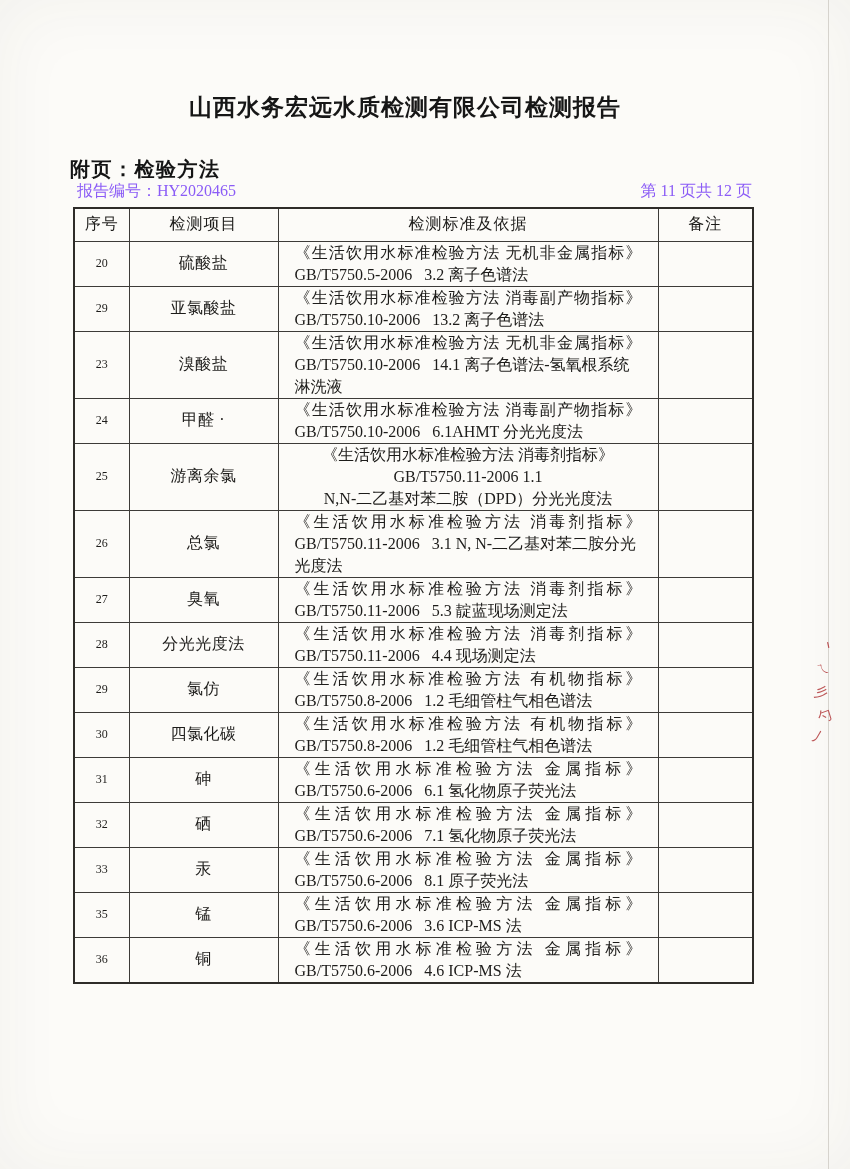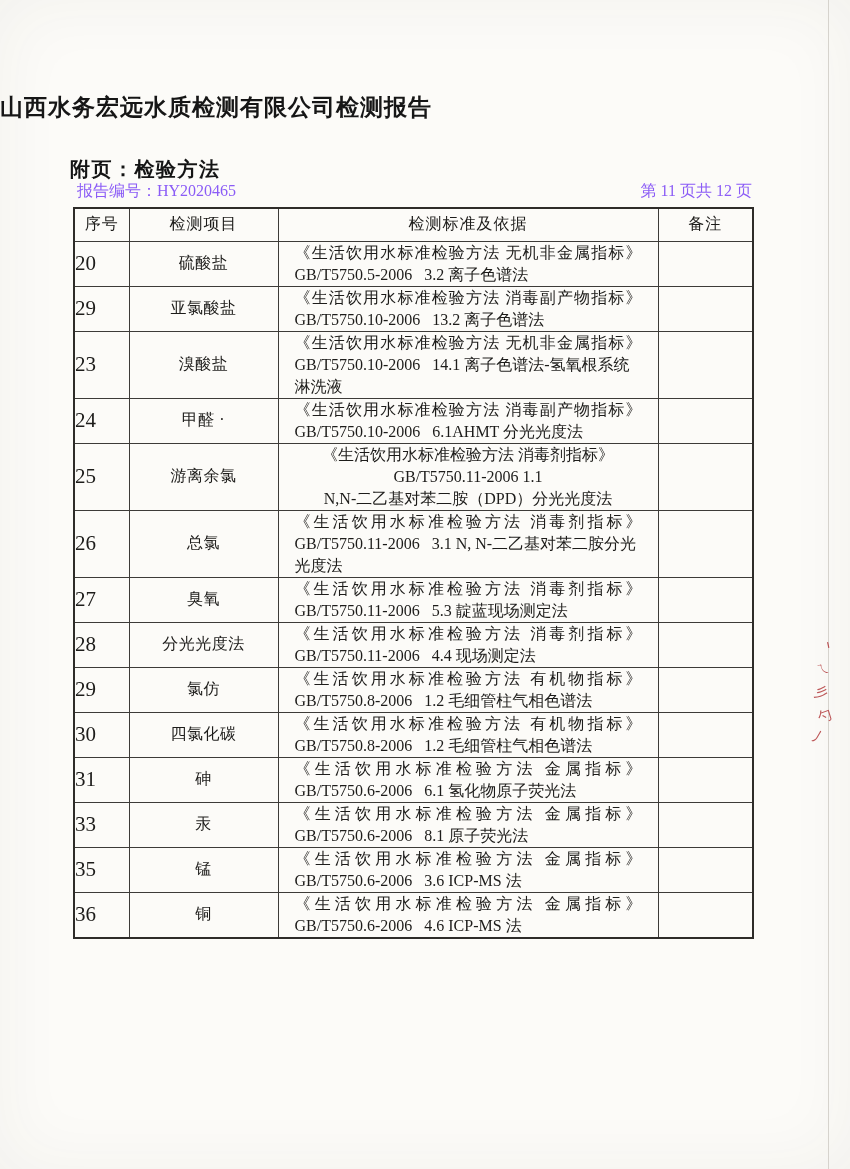--- a/index.html
+++ b/index.html
@@ -20,20 +20,21 @@
   .page-edge-line {
     position: absolute;
     left: 828px; top: 0;
     width: 1px; height: 1169px;
     background: #d6d3cd;
   }
   .title {
     position: absolute;
     top: 92px; left: 0;
     width: 810px;
+    text-align: center;
     font-family: "Liberation Sans", "DejaVu Sans", sans-serif;
     font-size: 23px;
     font-weight: bold;
     letter-spacing: 1px;
     color: #161616;
   }
   .subtitle {
     position: absolute;
     top: 136px; left: 70px;
     font-family: "Liberation Sans", "DejaVu Sans", sans-serif;
@@ -62,21 +63,21 @@
   }
   .methods-table th, .methods-table td {
     border: 1px solid #3d3b38;
     font-weight: normal;
     vertical-align: middle;
     color: #1d1c1a;
   }
   .methods-table { border: 2px solid #2e2c29; }
   .methods-table thead tr { height: 33px; }
   .methods-table th { font-size: 16px; text-align: center; letter-spacing: 1px; }
-  td.c-no { text-align: left; font-size: 21px; margin-top: 38px; }
+  td.c-no { text-align: center; font-size: 12px; margin-top: 38px; }
   td.c-item { text-align: center; font-size: 16px; letter-spacing: 0.5px; }
   td.c-std { padding: 0 16px; }
   .std-line {
     font-size: 16px;
     line-height: 22px;
     white-space: pre-wrap;
     text-align: left;
   }
   .std-line.j {
     text-align: justify;
@@ -244,20 +245,29 @@
   <tr>
     <td class="c-no">31</td>
     <td class="c-item">砷</td>
     <td class="c-std">
             <div class="std-line j">《生活饮用水标准检验方法 金属指标》</div>
             <div class="std-line">GB/T5750.6-2006   6.1 氢化物原子荧光法</div>
           </td>
     <td class="c-remark"></td>
   </tr>
 
+  <tr>
+    <td class="c-no">32</td>
+    <td class="c-item">硒</td>
+    <td class="c-std">
+            <div class="std-line j">《生活饮用水标准检验方法 金属指标》</div>
+            <div class="std-line">GB/T5750.6-2006   7.1 氢化物原子荧光法</div>
+          </td>
+    <td class="c-remark"></td>
+  </tr>
 
   <tr>
     <td class="c-no">33</td>
     <td class="c-item">汞</td>
     <td class="c-std">
             <div class="std-line j">《生活饮用水标准检验方法 金属指标》</div>
             <div class="std-line">GB/T5750.6-2006   8.1 原子荧光法</div>
           </td>
     <td class="c-remark"></td>
   </tr>

